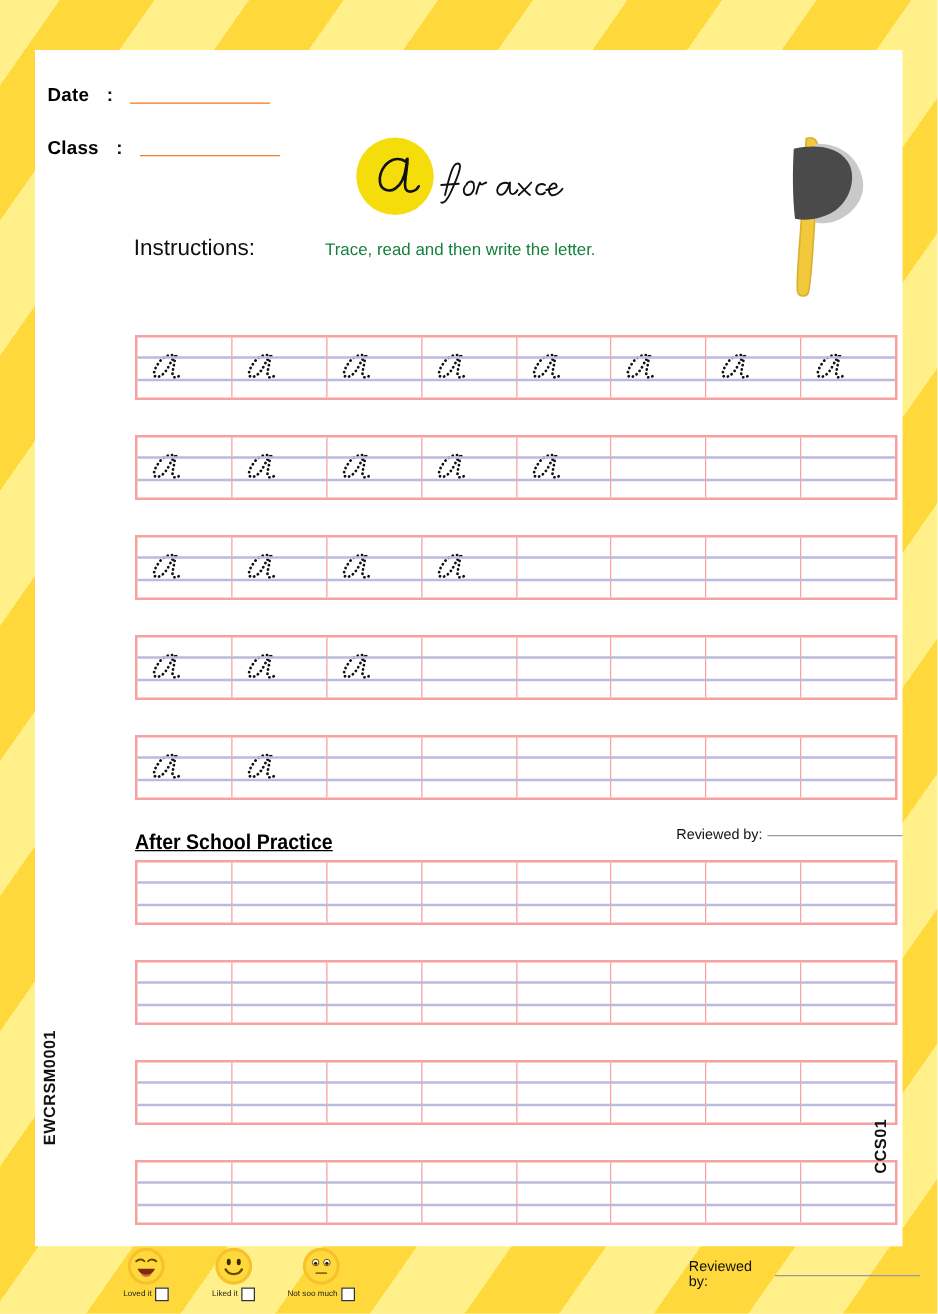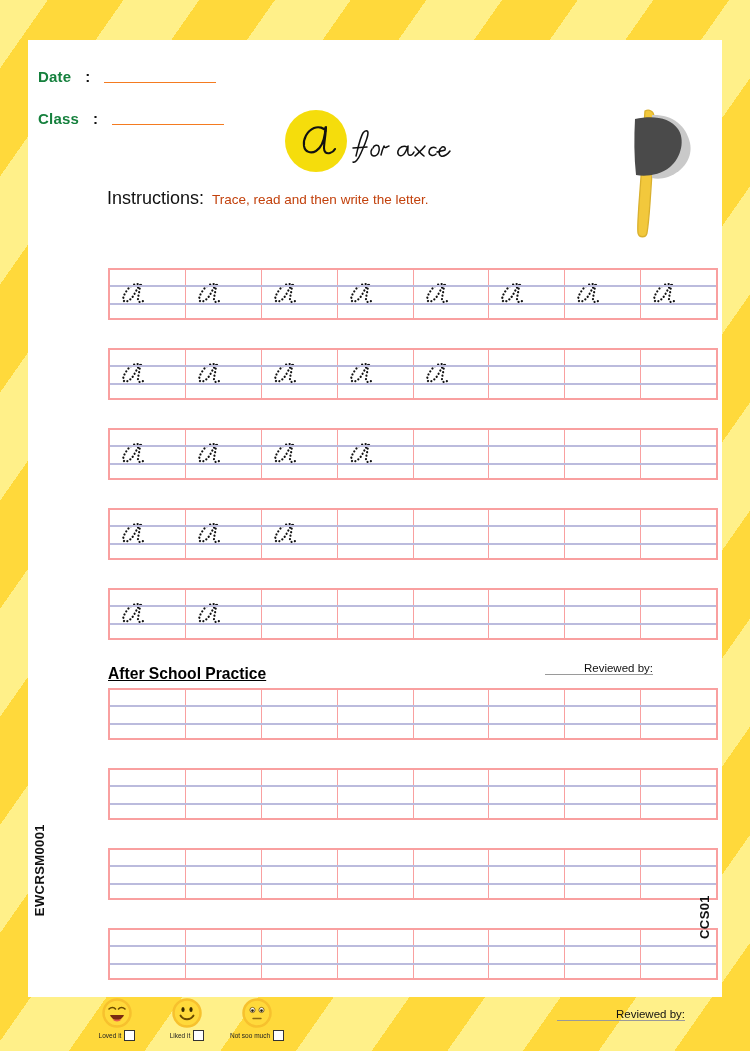--- a/index.html
+++ b/index.html
@@ -41,21 +41,21 @@
 
   
   .field-row {
     position: absolute;
     display: flex;
     align-items: center;
   }
   .field-label {
     font-weight: bold;
     font-size: 15px;
-    color: #15803d;
+    color: #000000;
     letter-spacing: .2px;
   }
   .field-colon {
     font-weight: bold;
     font-size: 15px;
     color: #111;
     margin-left: 14px;
   }
   .field-line {
     width: 112px;
@@ -99,29 +99,30 @@
     height: 145px;
   }
 
   
   #instructions {
     position: absolute;
     left: 79px;
     top: 148px;
     display: flex;
     align-items: baseline;
+    gap: 32px;
   }
   #instr-label {
     font-size: 18px;
     color: #111;
   }
   #instr-text {
     font-size: 13.5px;
-    color: #c2410c;
-    margin-left: 8px;
+    color: #15803d;
+    margin-left: 24px;
   }
 
   
   .ruled-row {
     position: absolute;
     left: 80px;
     width: 610px;
     height: 52px;
     border: 2px solid #F9A0A0;
     box-sizing: border-box;
@@ -167,24 +168,23 @@
     color: #000;
     text-decoration: underline;
     transform: scaleX(.92);
     transform-origin: left center;
   }
 
   
   .reviewed {
     position: absolute;
     display: flex;
-    align-items: flex-end;
+    align-items: center;
     font-size: 11.5px;
     color: #111;
-    flex-direction: column;
   }
   .reviewed .rline {
     width: 108px;
     border-bottom: 1px solid #9a9a9a;
     margin-left: 4px;
   }
   #reviewed-top  { left: 513px; top: 622px; }
   #reviewed-bot  { left: 523px; top: 968px; }
   #reviewed-bot .rline { width: 128px; margin-left: 6px; }
 

